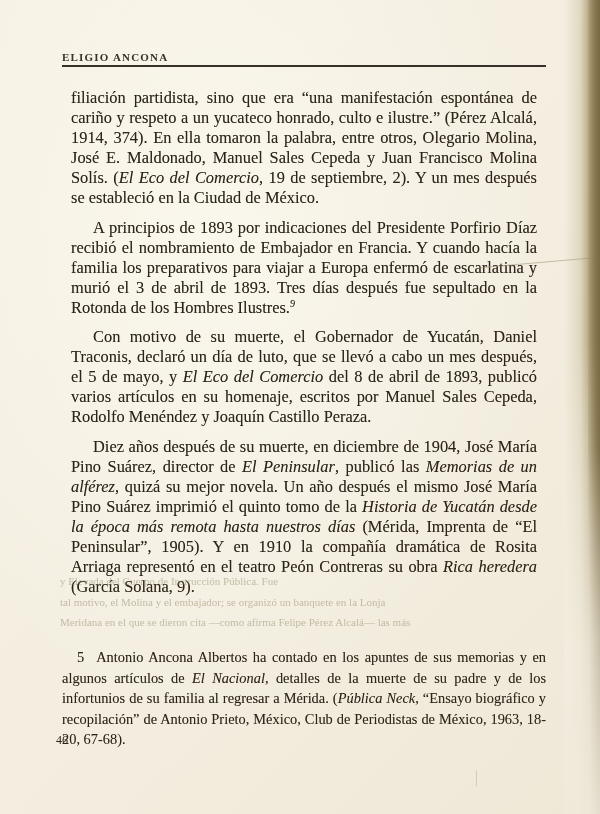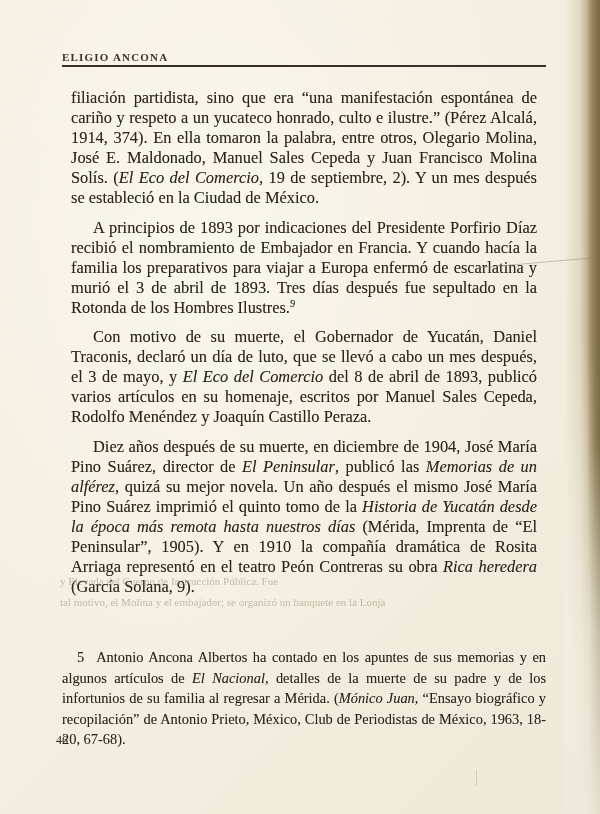--- a/index.html
+++ b/index.html
@@ -83,31 +83,32 @@
 
 <div class="page">
 
   <div class="running-head">ELIGIO ANCONA</div>
 
   <div class="header-rule"></div>
 
   <div class="body-text">
     <p><span>filiación partidista, sino que era “una manifestación espontánea de cariño y respeto a un yucateco honrado, culto e ilustre.” (Pérez Alcalá, 1914, 374). En ella tomaron la palabra, entre otros, Olegario Molina, José E. Maldonado, Manuel Sales Cepeda y Juan Francisco Molina Solís. (</span><i>El Eco del Comercio</i><span>, 19 de septiembre, 2). Y un mes después se estableció en la Ciudad de México.</span></p>
     <p class="indent"><span>A principios de 1893 por indicaciones del Presidente Porfirio Díaz recibió el nombramiento de Embajador en Francia. Y cuando hacía la familia los preparativos para viajar a Europa enfermó de escarlatina y murió el 3 de abril de 1893. Tres días después fue sepultado en la Rotonda de los Hombres Ilustres.</span><sup>9</sup></p>
-    <p class="indent"><span>Con motivo de su muerte, el Gobernador de Yucatán, Daniel Traconis, declaró un día de luto, que se llevó a cabo un mes después, el 3 de mayo, y </span><i>El Eco del Comercio</i><span> del 8 de abril de 1893, publicó varios artículos en su homenaje, escritos por Manuel Sales Cepeda, Rodolfo Menéndez y Joaquín Castillo Peraza.</span></p>
+    <p class="indent"><span>Con motivo de su muerte, el Gobernador de Yucatán, Daniel Traconis, declaró un día de luto, que se llevó a cabo un mes después, el 5 de mayo, y </span><i>El Eco del Comercio</i><span> del 8 de abril de 1893, publicó varios artículos en su homenaje, escritos por Manuel Sales Cepeda, Rodolfo Menéndez y Joaquín Castillo Peraza.</span></p>
     <p class="indent"><span>Diez años después de su muerte, en diciembre de 1904, José María Pino Suárez, director de </span><i>El Peninsular</i><span>, publicó las </span><i>Memorias de un alférez</i><span>, quizá su mejor novela. Un año después el mismo José María Pino Suárez imprimió el quinto tomo de la </span><i>Historia de Yucatán desde la época más remota hasta nuestros días</i><span> (Mérida, Imprenta de “El Peninsular”, 1905). Y en 1910 la compañía dramática de Rosita Arriaga representó en el teatro Peón Contreras su obra </span><i>Rica heredera</i><span> (García Solana, 9).</span></p>
   </div>
 
   <div class="ghost">
     <div>y Elevada del Cuerpo de Instrucción Pública. Fue</div>
     <div>tal motivo, el Molina y el embajador; se organizó un banquete en la Lonja</div>
+    <div>Meridana en el que se dieron cita —como afirma Felipe Pérez Alcalá— las más</div>
   </div>
 
   <div class="footnote">
-    <p><span>5  Antonio Ancona Albertos ha contado en los apuntes de sus memorias y en algunos artículos de </span><i>El Nacional</i><span>, detalles de la muerte de su padre y de los infortunios de su familia al regresar a Mérida. (</span><i>Mónico Juan</i><span>, “Ensayo biográfico y recopilación” de Antonio Prieto, México, Club de Periodistas de México, 1963, 18-20, 67-68).</span></p>
+    <p><span>5  Antonio Ancona Albertos ha contado en los apuntes de sus memorias y en algunos artículos de </span><i>El Nacional</i><span>, detalles de la muerte de su padre y de los infortunios de su familia al regresar a Mérida. (</span><i>Pública Neck</i><span>, “Ensayo biográfico y recopilación” de Antonio Prieto, México, Club de Periodistas de México, 1963, 18-20, 67-68).</span></p>
   </div>
 
   <div class="page-number">46</div>
 
   <div class="crease"></div>
   <div class="scratch"></div>
   <div class="scan-edge"></div>
   <div class="scan-edge-core"></div>
 
 </div>

